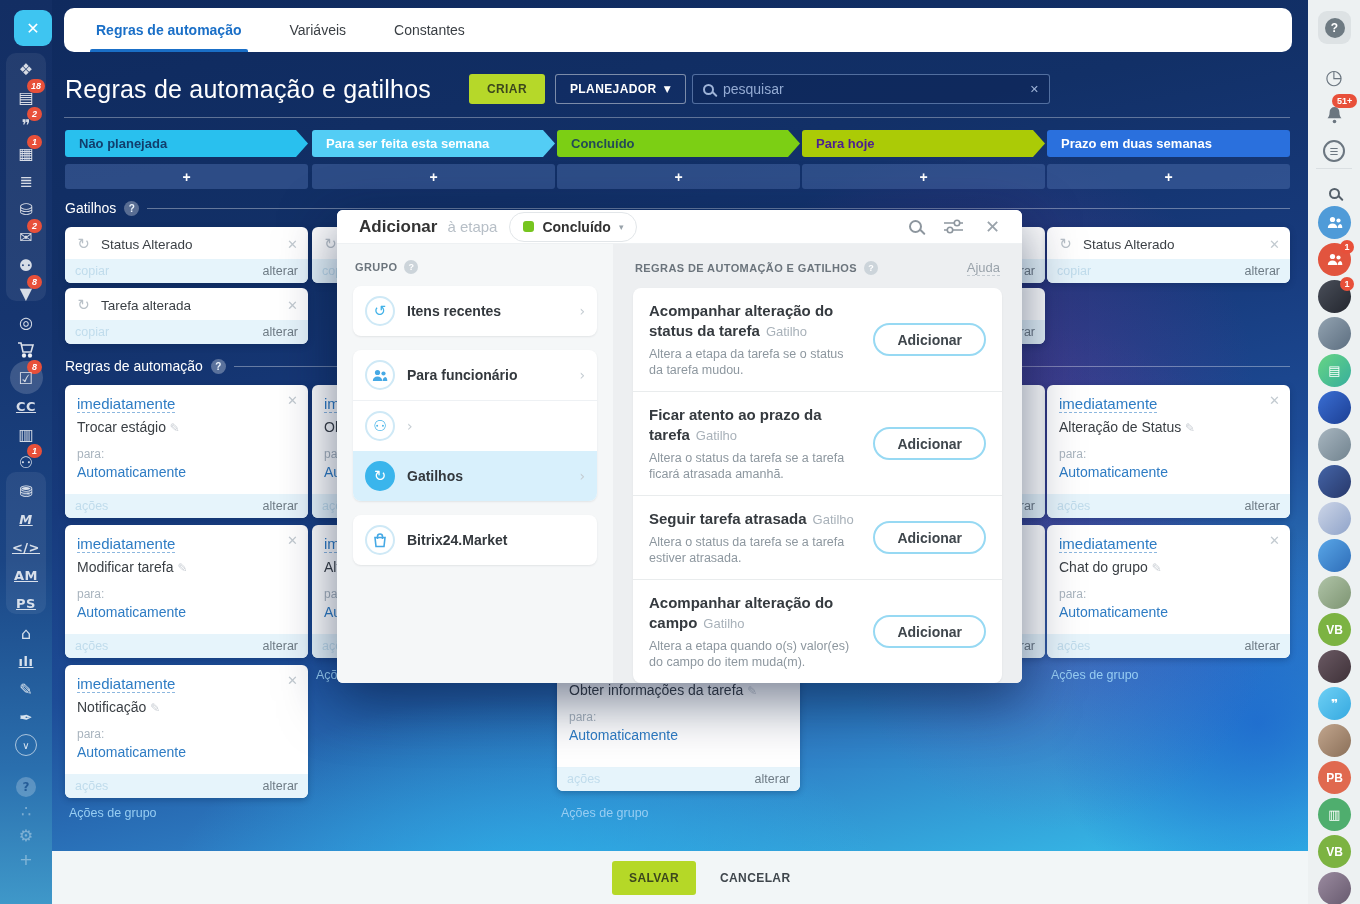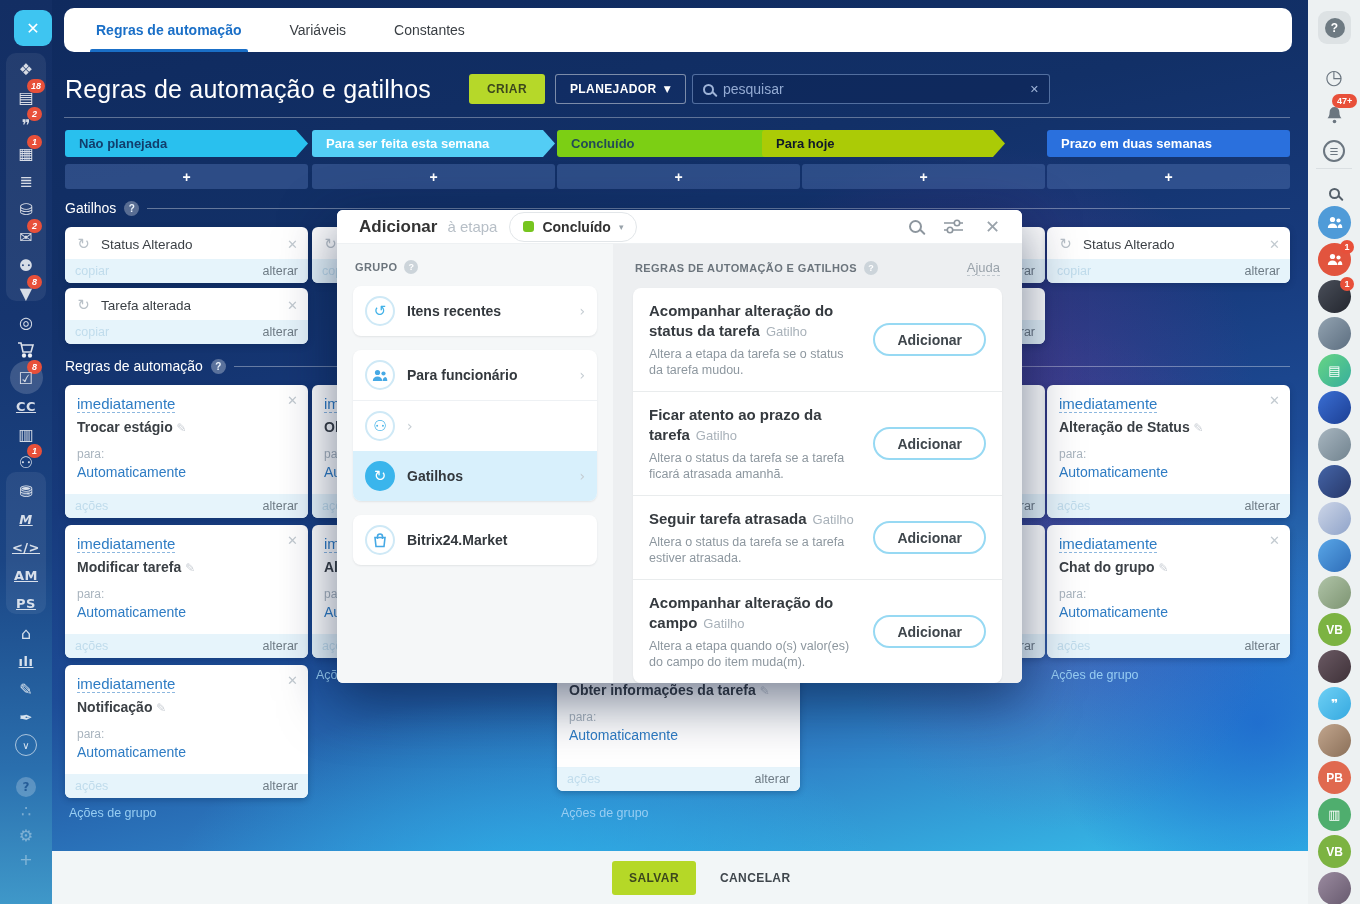--- a/index.html
+++ b/index.html
@@ -94,21 +94,21 @@
   .tring { width:17px; height:17px; color:#b9c1c8; font-size:15px; line-height:17px; text-align:center; font-family:"DejaVu Sans",sans-serif; }
   .ttl { flex:1; font-size:13.5px; color:#3a3f44; white-space:nowrap; overflow:hidden; }
   .xbtn { color:#c2cad0; font-size:13px; cursor:pointer; line-height:1; }
   .cfoot { position:absolute; left:0; right:0; bottom:0; height:24px; background:#e6f4fb; display:flex; align-items:center;
            justify-content:space-between; padding:0 10px; font-size:12.5px; }
   .cfoot .pale { color:#c0dcec; cursor:pointer; }
   .cfoot .act { color:#6e7b85; cursor:pointer; }
   .rcard { height:133px; padding:10px 12px; }
   .rcard .xbtn { position:absolute; right:10px; top:9px; }
   .lnk-blue { color:#2e7cc4; font-size:15px; text-decoration:none; border-bottom:1px dashed rgba(46,124,196,0.55); cursor:pointer; display:inline-block; }
-  .rttl { margin-top:6px; font-size:14px; color:#3a3f44;font-weight:bold; }
+  .rttl { margin-top:6px; font-size:14px; color:#3a3f44; }
   .pencil { color:#c9ced4; font-size:12px; font-family:"DejaVu Sans",sans-serif; }
   .para { margin-top:12px; font-size:12px; color:#a9b4be; }
   .auto { margin-top:3px; font-size:14px; color:#2e7cc4; cursor:pointer; display:inline-block; }
   .grpact { position:absolute; font-size:12.5px; color:#97cdf2; cursor:pointer; z-index:2; }
 
   
   .botbar { position:absolute; left:0; right:0; top:851px; height:53px; background:#f2f6f7; z-index:6; display:flex; align-items:center; }
   .btn-salvar { margin-left:560px; background:#b5d827; color:#3c471d; border:none; border-radius:3px; height:34px; padding:0 17px;
                 font-size:12px; font-weight:bold; letter-spacing:0.4px; cursor:pointer; }
   .btn-cancelar { margin-left:24px; background:none; border:none; color:#3f464c; font-size:12px; font-weight:bold; letter-spacing:0.4px; cursor:pointer; }
@@ -302,21 +302,21 @@
 
     <div class="stage arrow" style="left:13px;background:#29c0ee;color:#113e6d;">
         <span>Não planejada</span>
       </div>
     <div class="stage arrow" style="left:260px;background:#53cdf5;color:#fff;">
         <span>Para ser feita esta semana</span>
       </div>
     <div class="stage arrow" style="left:505px;background:#7ccf14;color:#234a57;">
         <span>Concluído</span>
       </div>
-    <div class="stage arrow" style="left:710px;background:#abcb06;color:#0f172a;">
+    <div class="stage arrow" style="left:750px;background:#abcb06;color:#4c1d95;">
         <span>Para hoje</span>
       </div>
     <div class="stage" style="left:995px;background:#2a70dd;color:#fff;">
         <span>Prazo em duas semanas</span>
       </div>
 
     <div class="plusbar" style="left:13px;">
         <span>+</span>
       </div>
     <div class="plusbar" style="left:260px;">
@@ -644,21 +644,21 @@
         <i>?</i>
       </div>
     <div class="rico" style="top:62px;">
         <span class="g">◷</span>
       </div>
     <div class="rico" style="top:100px;">
       <svg width="17" height="18" viewBox="0 0 16 17" fill="#6b7680">
           <path d="M8 1a4.6 4.6 0 0 0-4.6 4.6c0 3.2-1 4.9-2 5.9h13.2c-1-1-2-2.7-2-5.9A4.6 4.6 0 0 0 8 1z"></path>
           <circle cx="8" cy="14.6" r="1.7"></circle>
         </svg>
-      <span class="bdg99">47+</span>
+      <span class="bdg99">51+</span>
     </div>
     <div class="rico" style="top:136px;">
         <span class="circ-lines g">☰</span>
       </div>
     <div class="rsb-sep"></div>
     <div class="rico" style="top:178px;color:#55606a;">
         <span class="mag"></span>
       </div>
 
     <div class="av" style="top:206px;background:#4f9bd8;">

